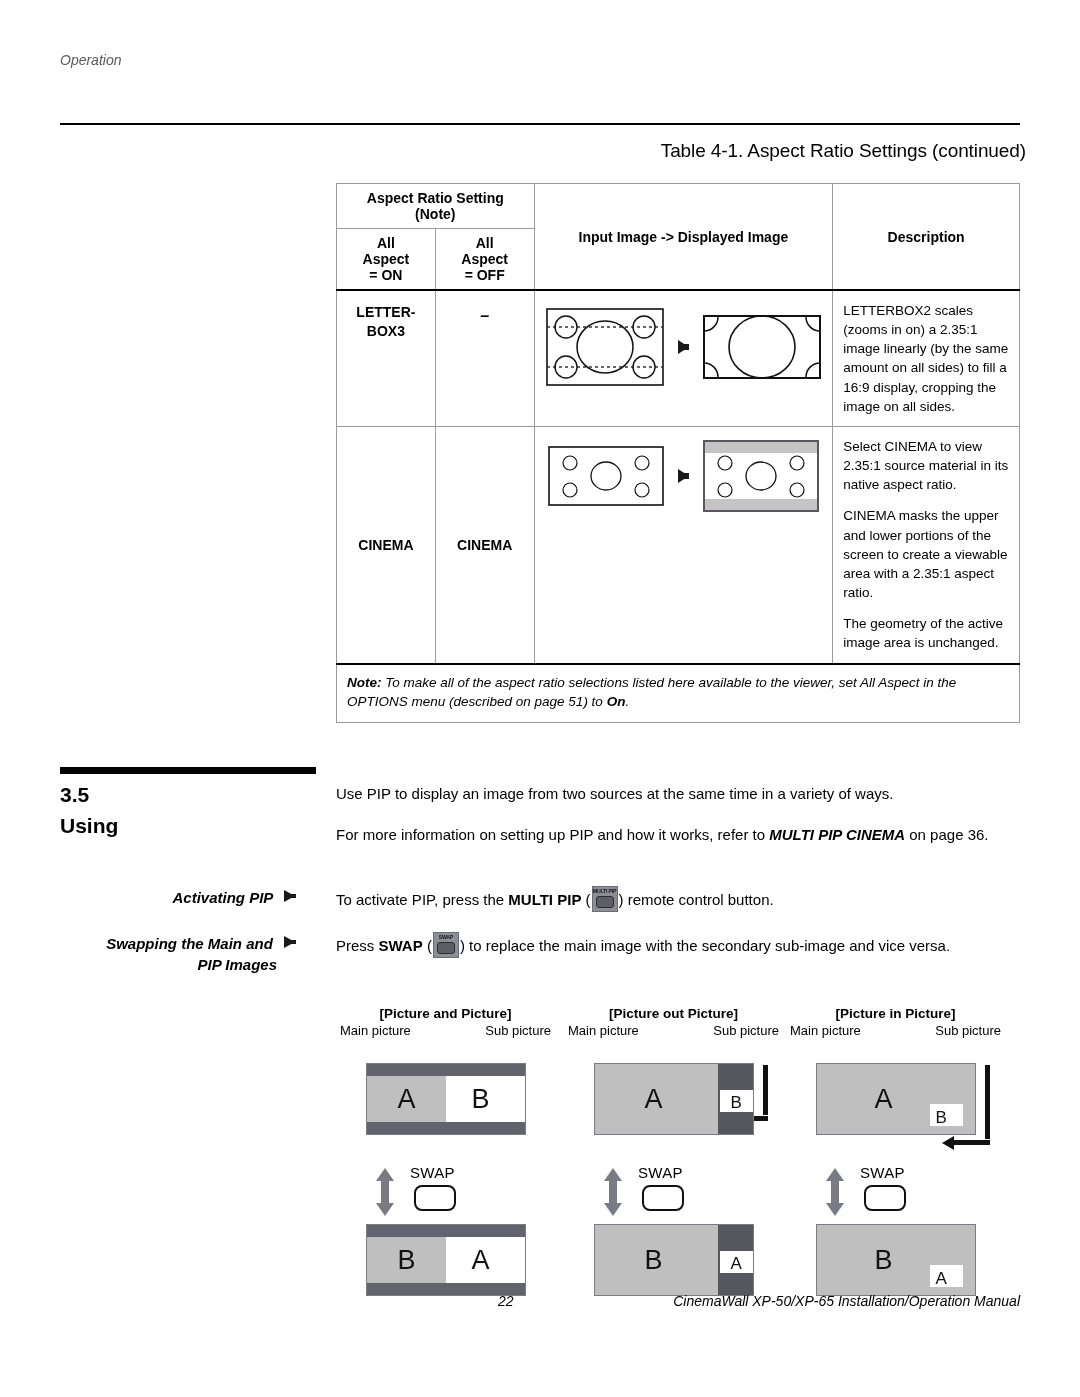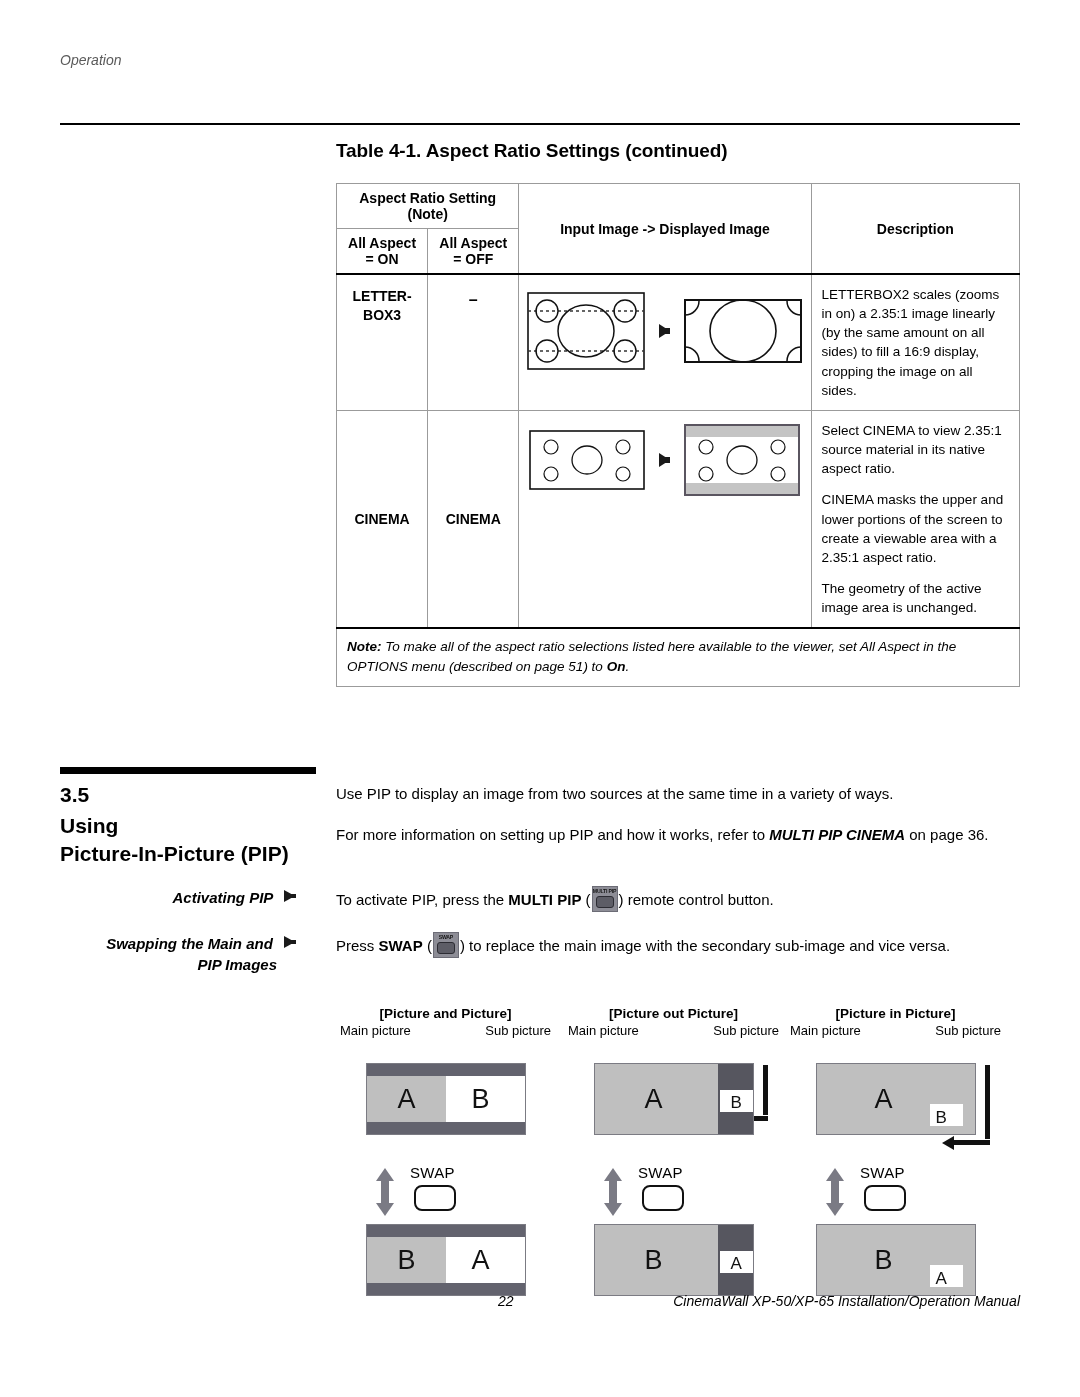--- a/index.html
+++ b/index.html
@@ -34,23 +34,23 @@
     height: 2px;
     background: #000;
   }
 
   
   .table-title {
     position: absolute;
     left: 336px;
     top: 140px;
     width: 690px;
-    text-align: left;
+    text-align: right;
     font-size: 19px;
-    font-weight: bold;
+    font-weight: normal;
     letter-spacing: -0.1px;
   }
 
   
   .aspect-table {
     position: absolute;
     left: 336px;
     top: 183px;
     width: 684px;
     border-collapse: collapse;
@@ -59,21 +59,21 @@
   .aspect-table td, .aspect-table th {
     border: 1px solid #9b9b9b;
     padding: 0;
     vertical-align: top;
   }
   .hdr-cell {
     text-align: center;
     font-weight: bold;
     font-size: 14px;
     vertical-align: middle !important;
-    padding: 6px 8px !important;
+    padding: 6px 16px !important;
   }
   .hdr-group { border-bottom: 1px solid #9b9b9b; }
   .thick-top { border-top: 2px solid #000 !important; }
 
   .col-on   { width: 86px; }
   .col-off  { width: 86px; }
   .col-img  { width: 277px; }
   .col-desc { width: 235px; }
 
   .setting-cell {
@@ -550,21 +550,20 @@
   <tr class="note-row">
     <td colspan="4"><b>Note:</b><span> To make all of the aspect ratio selections listed here available to the viewer, set All Aspect in the OPTIONS menu (described on page 51) to </span><b>On</b><span>.</span></td>
   </tr>
 </tbody>
   </table>
 
 <div class="sec-rule"></div>
 <div class="sec-number">3.5</div>
 <div class="sec-title">
   <div>Using</div>
-  <div>Picture-In-Picture (PIP)</div>
 </div>
 
 <div class="sec-body">
   <p>Use PIP to display an image from two sources at the same time in a variety of ways.</p>
   <p><span>For more information on setting up PIP and how it works, refer to </span><b style="font-style:italic">MULTI PIP CINEMA</b><span> on page 36.</span></p>
 </div>
 
 <div class="sub-label" style="left:60px; top:886px; width:235px;">
   <span>Activating PIP</span>
   <span class="tri"><span class="tri-glyph"></span></span>

